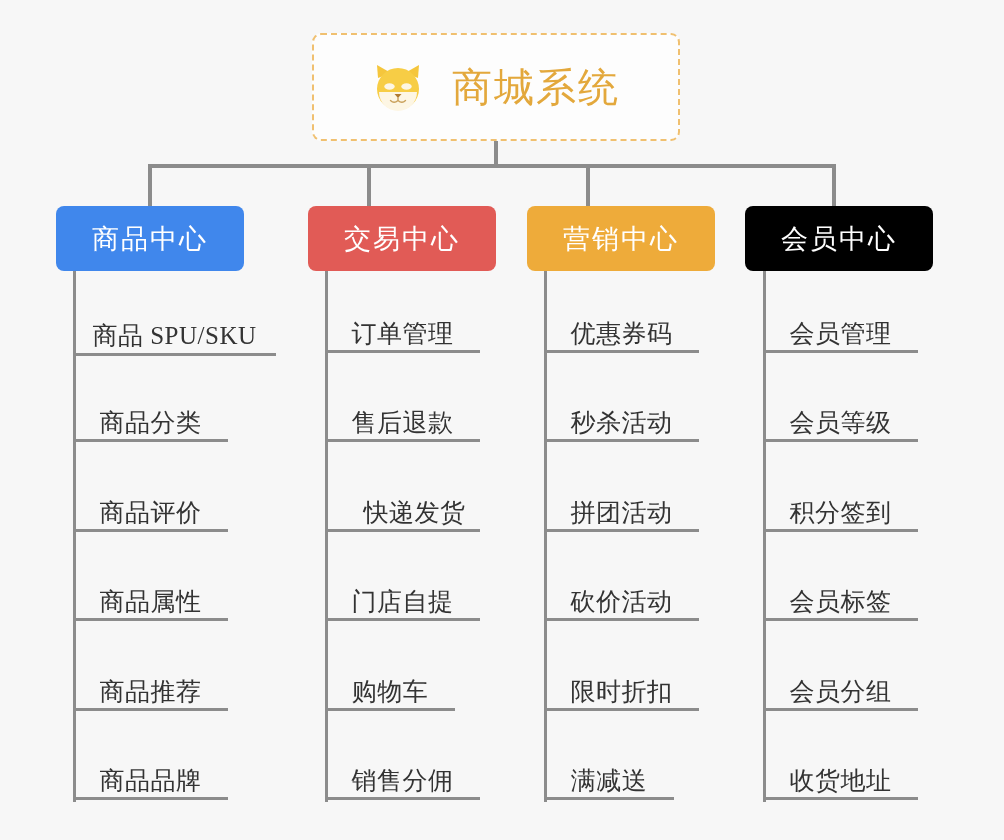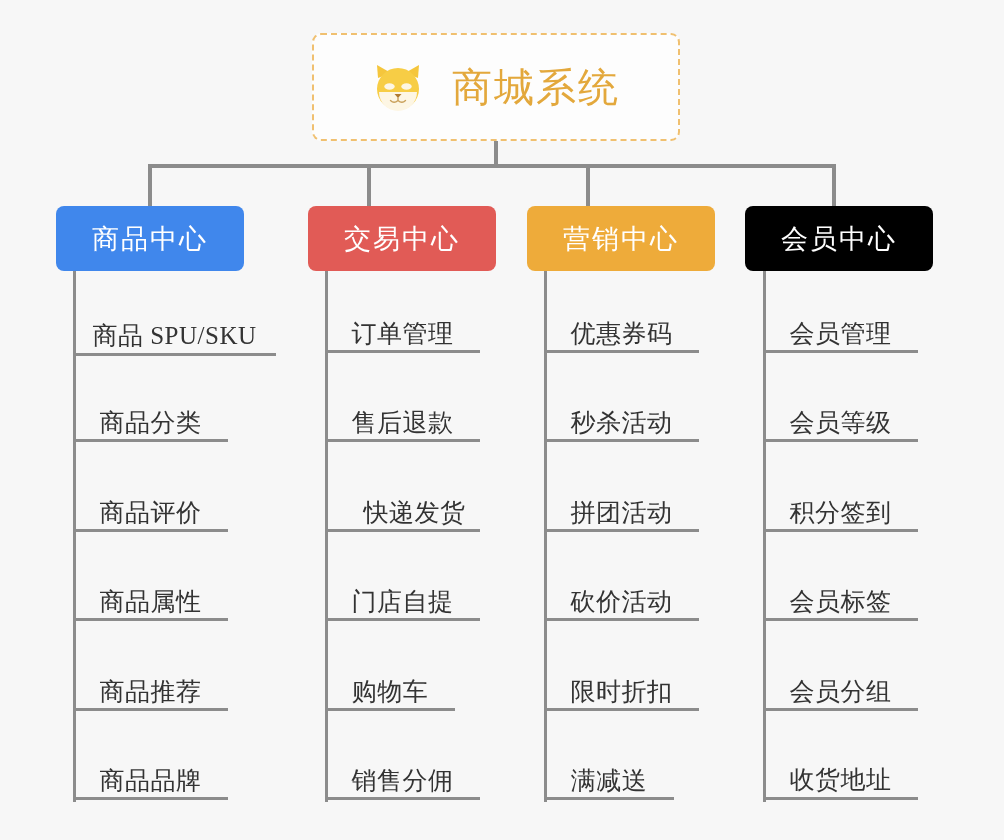--- a/index.html
+++ b/index.html
@@ -241,17 +241,17 @@
   </div>
   <div class="leaf" style="left: 763px; top: 486px; width: 155px; border-bottom-color: rgb(140, 140, 140);">
     <span class="leaf-label">积分签到</span>
   </div>
   <div class="leaf" style="left: 763px; top: 575px; width: 155px; border-bottom-color: rgb(140, 140, 140);">
     <span class="leaf-label">会员标签</span>
   </div>
   <div class="leaf" style="left: 763px; top: 665px; width: 155px; border-bottom-color: rgb(140, 140, 140);">
     <span class="leaf-label">会员分组</span>
   </div>
-  <div class="leaf" style="left: 763px; top: 754px; width: 155px; border-bottom-color: rgb(140, 140, 140); font-family: Liberation Serif, serif;">
+  <div class="leaf" style="left: 763px; top: 754px; width: 155px; border-bottom-color: rgb(140, 140, 140);">
     <span class="leaf-label">收货地址</span>
   </div>
 
 </div>
 
 </body></html>

